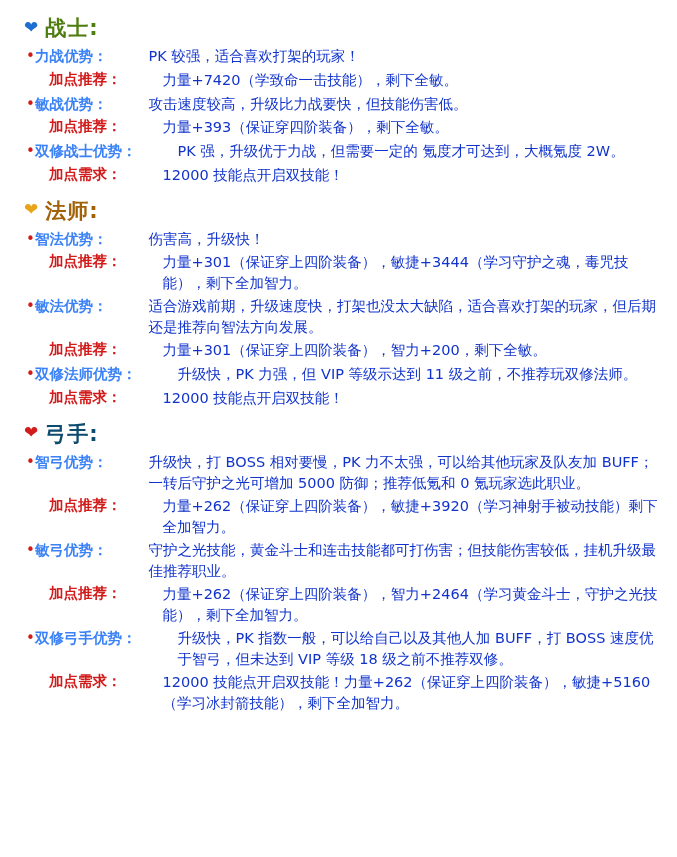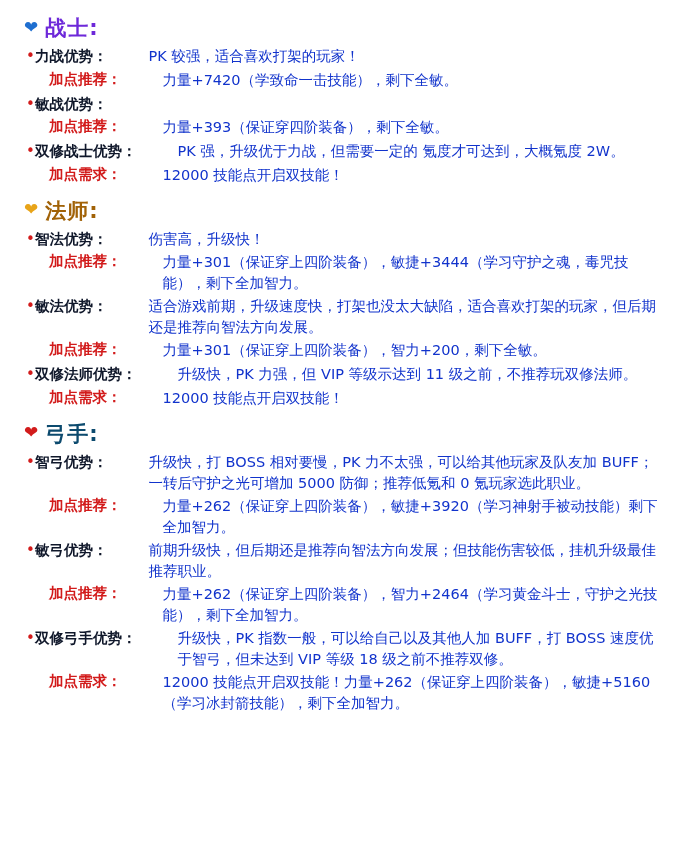--- a/index.html
+++ b/index.html
@@ -68,50 +68,51 @@
   .label {
     flex: 0 0 auto;
     white-space: nowrap;
     font-weight: bold;
   }
   .body {
     flex: 1 1 auto;
     color: #1133cc;
     padding-left: 41px;
   }
-  .lbl-adv { color: #0f172a; text-align: center; }
+  .lbl-adv { color: #3b82f6; text-align: center; }
   .lbl-rec { color: #d21b1b; font-family: Liberation Mono, monospace; }
 </style>
 </head>
 <body>
 
 <div class="page">
 
   <div class="section">
     <div class="sec-head">
       <span class="heart" style="color:#1f6fd0">❤</span>
-      <span class="sec-title" style="color:#6d28d9">战士:</span>
+      <span class="sec-title" style="color:#4d7c0f">战士:</span>
     </div>
     <div class="rows">
       <div class="row">
         <span class="bullet">•</span>
         <span class="label lbl-adv">力战优势</span>
         <span class="label lbl-adv">：</span>
         <span class="body">PK 较强，适合喜欢打架的玩家！</span>
       </div>
       <div class="row indent">
         <span class="bullet">•</span>
         <span class="label lbl-rec">加点推荐</span>
         <span class="label lbl-rec">：</span>
         <span class="body">力量+7420（学致命一击技能），剩下全敏。</span>
       </div>
       <div class="row">
         <span class="bullet">•</span>
         <span class="label lbl-adv">敏战优势</span>
         <span class="label lbl-adv">：</span>
+        <span class="body">攻击速度较高，升级比力战要快，但技能伤害低。</span>
       </div>
       <div class="row indent">
         <span class="bullet">•</span>
         <span class="label lbl-rec">加点推荐</span>
         <span class="label lbl-rec">：</span>
         <span class="body">力量+393（保证穿四阶装备），剩下全敏。</span>
       </div>
       <div class="row">
         <span class="bullet">•</span>
         <span class="label lbl-adv">双修战士优势</span>
@@ -187,21 +188,21 @@
       <div class="row indent">
         <span class="bullet">•</span>
         <span class="label lbl-rec">加点推荐</span>
         <span class="label lbl-rec">：</span>
         <span class="body">力量+262（保证穿上四阶装备），敏捷+3920（学习神射手被动技能）剩下全加智力。</span>
       </div>
       <div class="row">
         <span class="bullet">•</span>
         <span class="label lbl-adv">敏弓优势</span>
         <span class="label lbl-adv">：</span>
-        <span class="body">前期升级快，但后期还是推荐向智法方向发展；但技能伤害较低，挂机升级最佳推荐职业。</span>
+        <span class="body">守护之光技能，黄金斗士和连击技能都可打伤害；但技能伤害较低，挂机升级最佳推荐职业。</span>
       </div>
       <div class="row indent">
         <span class="bullet">•</span>
         <span class="label lbl-rec">加点推荐</span>
         <span class="label lbl-rec">：</span>
         <span class="body">力量+262（保证穿上四阶装备），智力+2464（学习黄金斗士，守护之光技能），剩下全加智力。</span>
       </div>
       <div class="row">
         <span class="bullet">•</span>
         <span class="label lbl-adv">双修弓手优势</span>

